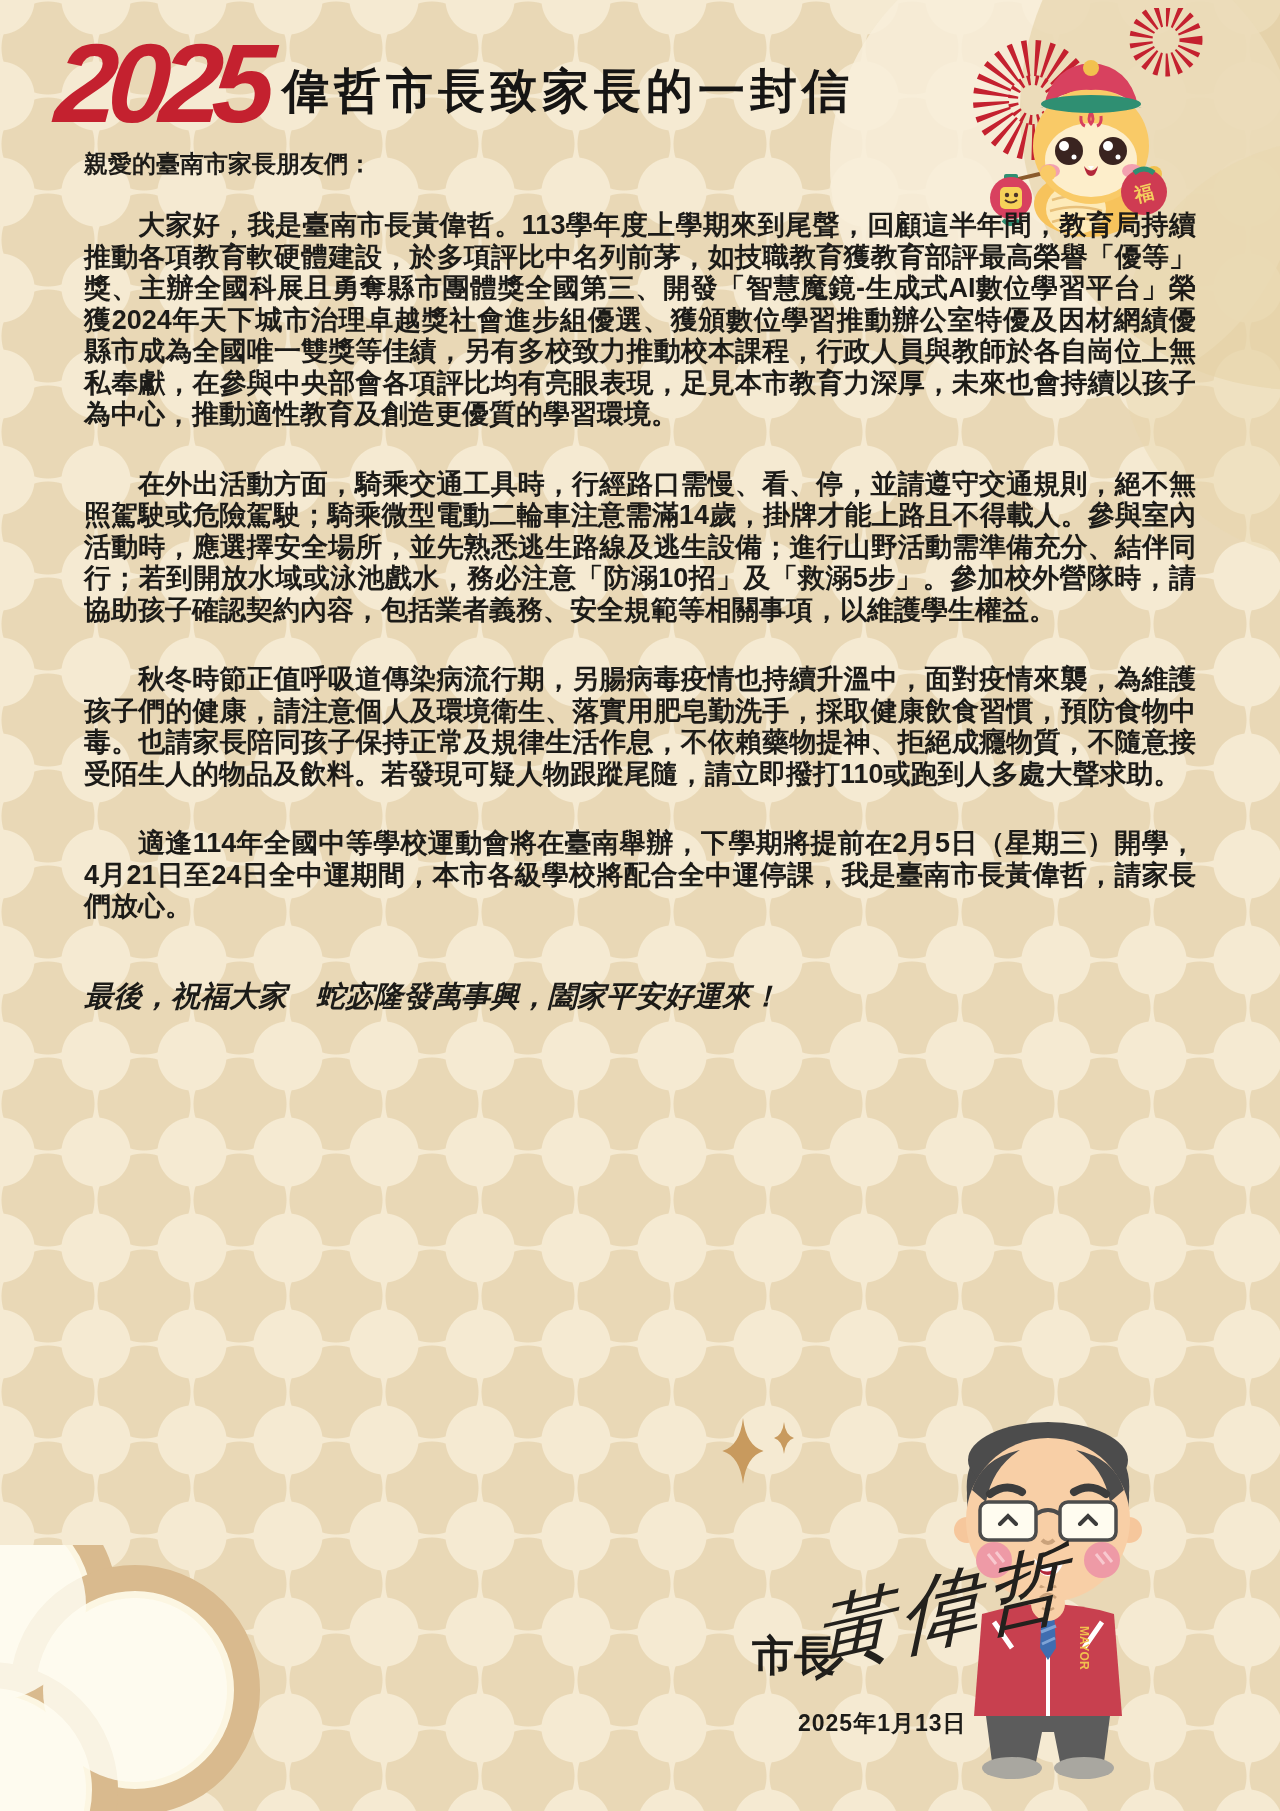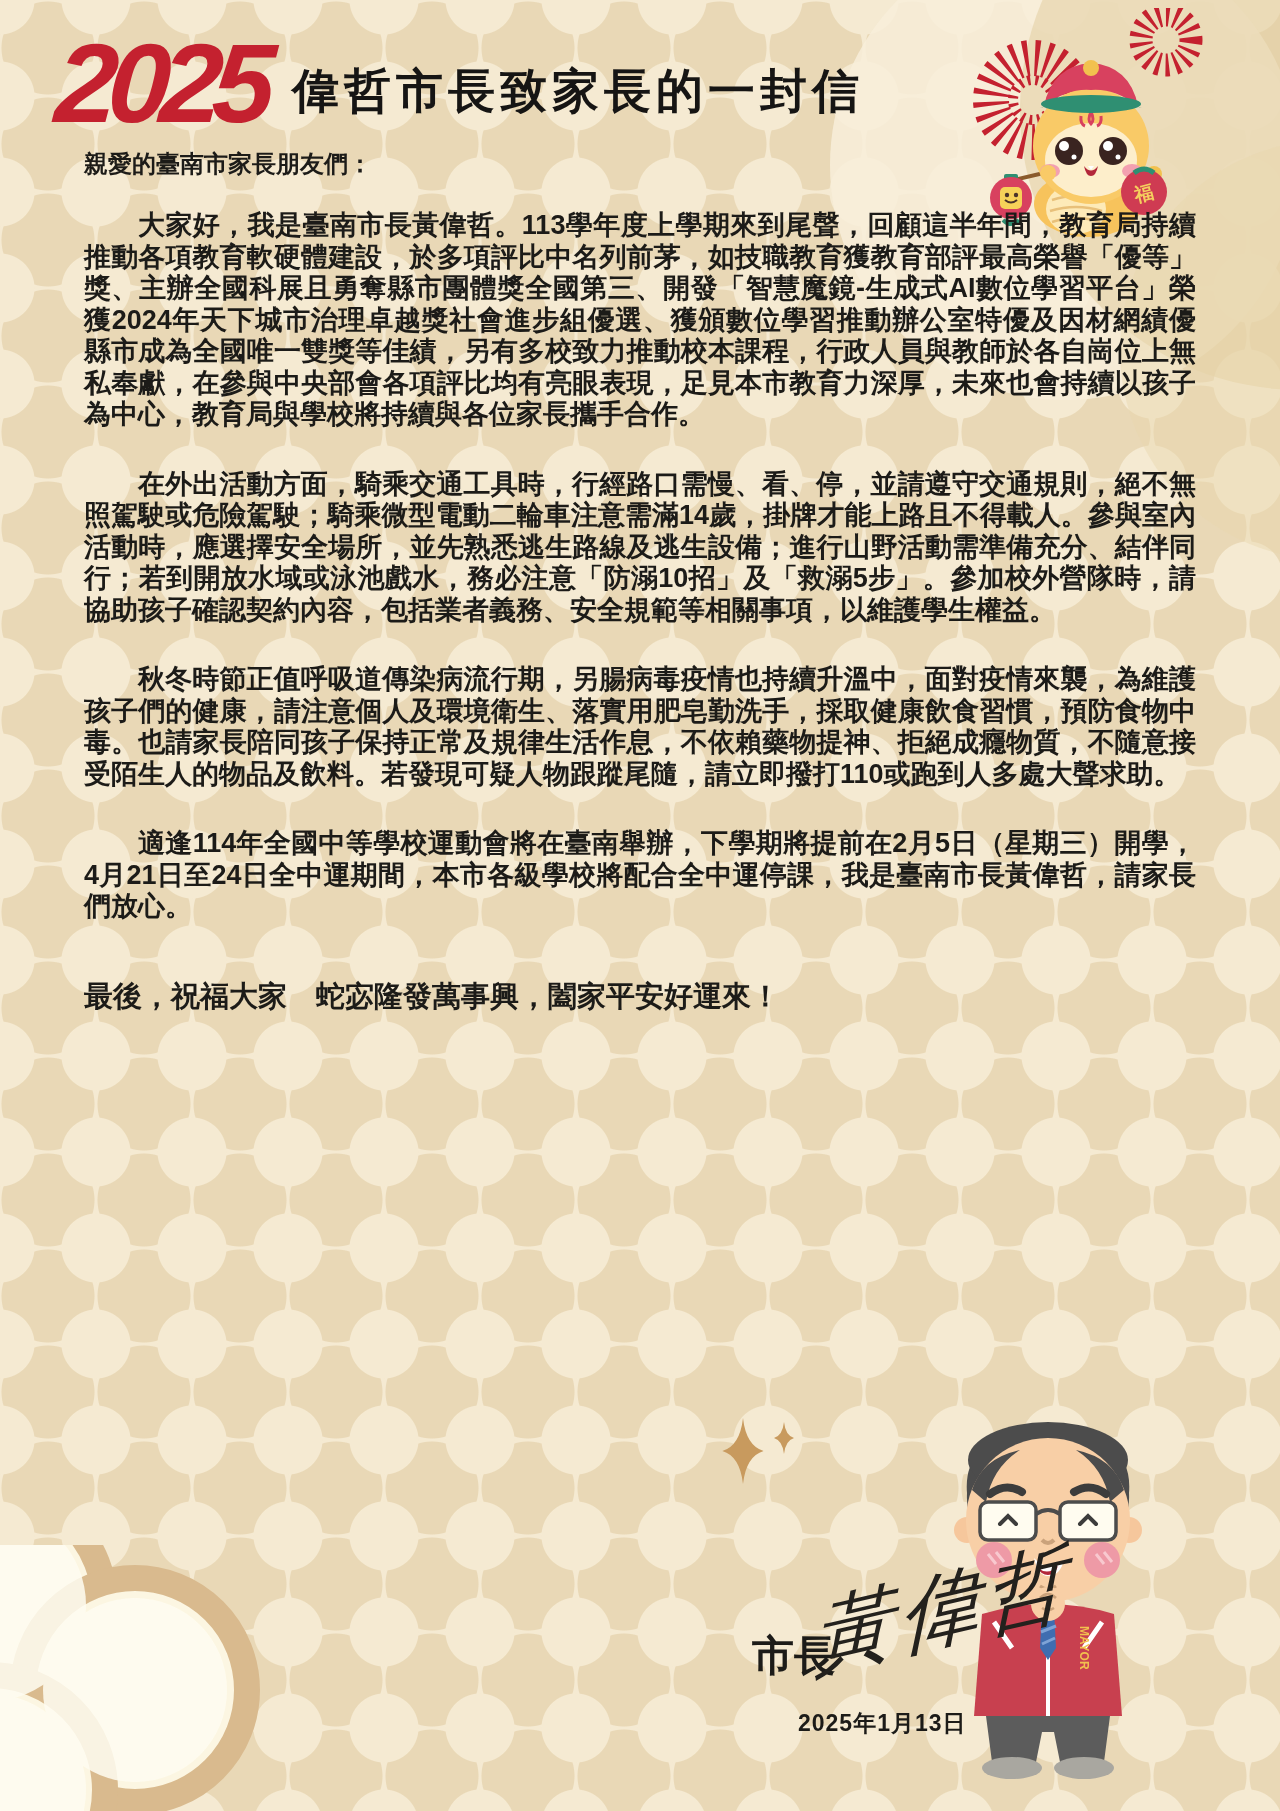--- a/index.html
+++ b/index.html
@@ -26,36 +26,35 @@
   .year-logo{
     position:absolute;left:56px;top:28px;
     font-size:112px;line-height:112px;font-weight:800;font-style:italic;
     letter-spacing:-10px;color:#c4212f;
     transform:skewX(-4deg);
   }
   .page-title{
     position:absolute;left:282px;top:60px;
     font-size:47px;font-weight:800;letter-spacing:5px;color:#161514;
     white-space:nowrap;
-    margin-left:10px;
   }
 
   
   .letter-body{
     position:absolute;left:84px;top:148px;width:1112px;z-index:2;
   }
   .salutation{
     font-size:24px;font-weight:700;margin:0 0 30px 0;
   }
   .body-para{
     font-size:27px;font-weight:700;line-height:31.5px;
     margin:0 0 38px 0;text-indent:2em;text-align:justify;
   }
   .closing-line{
-    font-size:29px;font-weight:700;margin:54px 0 0 0;white-space:nowrap;
+    font-size:29px;font-weight:700;margin:54px 0 0 0;white-space:nowrap;font-style:italic;
   }
 
   
   .signature-area{position:absolute;left:690px;top:1560px;width:420px;height:220px;z-index:3;}
   .sig-role{position:absolute;left:62px;top:68px;font-size:42px;font-weight:700;}
   .sig-name{
     position:absolute;left:120px;top:-4px;
     font-family:"Liberation Serif",serif;font-style:italic;font-weight:400;
     font-size:82px;letter-spacing:6px;color:#23211d;
     transform:rotate(-13deg) skewX(-12deg);
@@ -138,21 +137,21 @@
       <circle cx="196" cy="184" r="23" fill="#cf3b52"></circle>
       <path d="M186 165 q10 -8 20 0" stroke="#2f8f72" stroke-width="5" fill="none"></path>
       <text x="196" y="192" font-size="19" font-weight="bold" fill="#f5cf5e" text-anchor="middle" transform="rotate(-14 196 186)">福</text>
     </g>
 
     <circle cx="100" cy="165" r="8" fill="#f9ca67"></circle>
   </svg>
 
   <div class="letter-body">
     <p class="salutation">親愛的臺南市家長朋友們：</p>
-    <p class="body-para">大家好，我是臺南市長黃偉哲。113學年度上學期來到尾聲，回顧這半年間，教育局持續推動各項教育軟硬體建設，於多項評比中名列前茅，如技職教育獲教育部評最高榮譽「優等」獎、主辦全國科展且勇奪縣市團體獎全國第三、開發「智慧魔鏡-生成式AI數位學習平台」榮獲2024年天下城市治理卓越獎社會進步組優選、獲頒數位學習推動辦公室特優及因材網績優縣市成為全國唯一雙獎等佳績，另有多校致力推動校本課程，行政人員與教師於各自崗位上無私奉獻，在參與中央部會各項評比均有亮眼表現，足見本市教育力深厚，未來也會持續以孩子為中心，教育局與學校將持續與各位家長攜手合作。</p>
+    <p class="body-para">大家好，我是臺南市長黃偉哲。113學年度上學期來到尾聲，回顧這半年間，教育局持續推動各項教育軟硬體建設，於多項評比中名列前茅，如技職教育獲教育部評最高榮譽「優等」獎、主辦全國科展且勇奪縣市團體獎全國第三、開發「智慧魔鏡-生成式AI數位學習平台」榮獲2024年天下城市治理卓越獎社會進步組優選、獲頒數位學習推動辦公室特優及因材網績優縣市成為全國唯一雙獎等佳績，另有多校致力推動校本課程，行政人員與教師於各自崗位上無私奉獻，在參與中央部會各項評比均有亮眼表現，足見本市教育力深厚，未來也會持續以孩子為中心，推動適性教育及創造更優質的學習環境。</p>
     <p class="body-para">在外出活動方面，騎乘交通工具時，行經路口需慢、看、停，並請遵守交通規則，絕不無照駕駛或危險駕駛；騎乘微型電動二輪車注意需滿14歲，掛牌才能上路且不得載人。參與室內活動時，應選擇安全場所，並先熟悉逃生路線及逃生設備；進行山野活動需準備充分、結伴同行；若到開放水域或泳池戲水，務必注意「防溺10招」及「救溺5步」。參加校外營隊時，請協助孩子確認契約內容，包括業者義務、安全規範等相關事項，以維護學生權益。</p>
     <p class="body-para">秋冬時節正值呼吸道傳染病流行期，另腸病毒疫情也持續升溫中，面對疫情來襲，為維護孩子們的健康，請注意個人及環境衛生、落實用肥皂勤洗手，採取健康飲食習慣，預防食物中毒。也請家長陪同孩子保持正常及規律生活作息，不依賴藥物提神、拒絕成癮物質，不隨意接受陌生人的物品及飲料。若發現可疑人物跟蹤尾隨，請立即撥打110或跑到人多處大聲求助。</p>
     <p class="body-para">適逢114年全國中等學校運動會將在臺南舉辦，下學期將提前在2月5日（星期三）開學，4月21日至24日全中運期間，本市各級學校將配合全中運停課，我是臺南市長黃偉哲，請家長們放心。</p>
     <p class="closing-line">最後，祝福大家　蛇宓隆發萬事興，闔家平安好運來！</p>
   </div>
 
   <svg class="sparkle-big decor" viewBox="0 0 40 64">
     <path d="M20 0 Q23 27 40 32 Q23 37 20 64 Q17 37 0 32 Q17 27 20 0 z" fill="#c89a5e"></path>
   </svg>
   <svg class="sparkle-small decor" viewBox="0 0 40 64">

